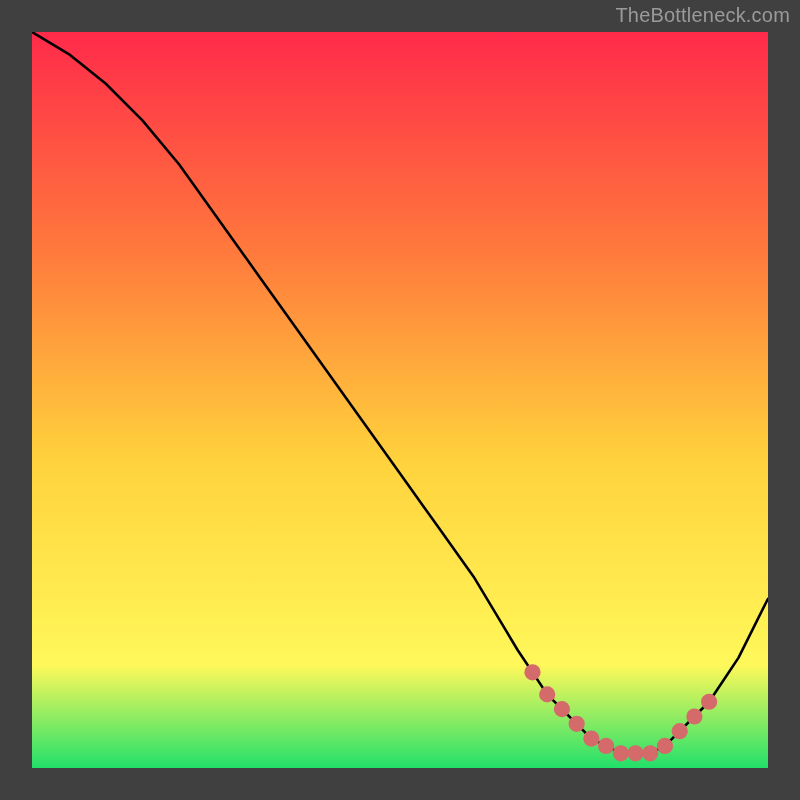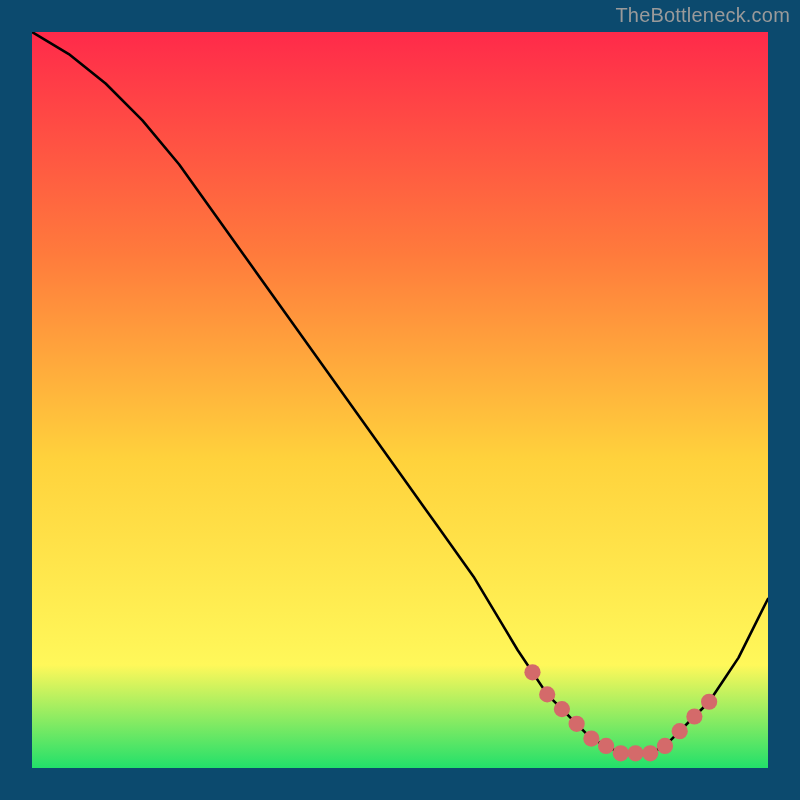--- a/index.html
+++ b/index.html
@@ -7,21 +7,21 @@
     padding: 0;
     width: 800px;
     height: 800px;
     background: #000;
     overflow: hidden;
   }
   .frame {
     position: relative;
     width: 800px;
     height: 800px;
-    background: #0c4a6e;
+    background: #404040;
   }
   .watermark {
     position: absolute;
     top: 4px;
     right: 10px;
     color: #9a9a9a;
     font-family: Arial, Helvetica, sans-serif;
     font-size: 20px;
     letter-spacing: 0.2px;
     z-index: 5;

